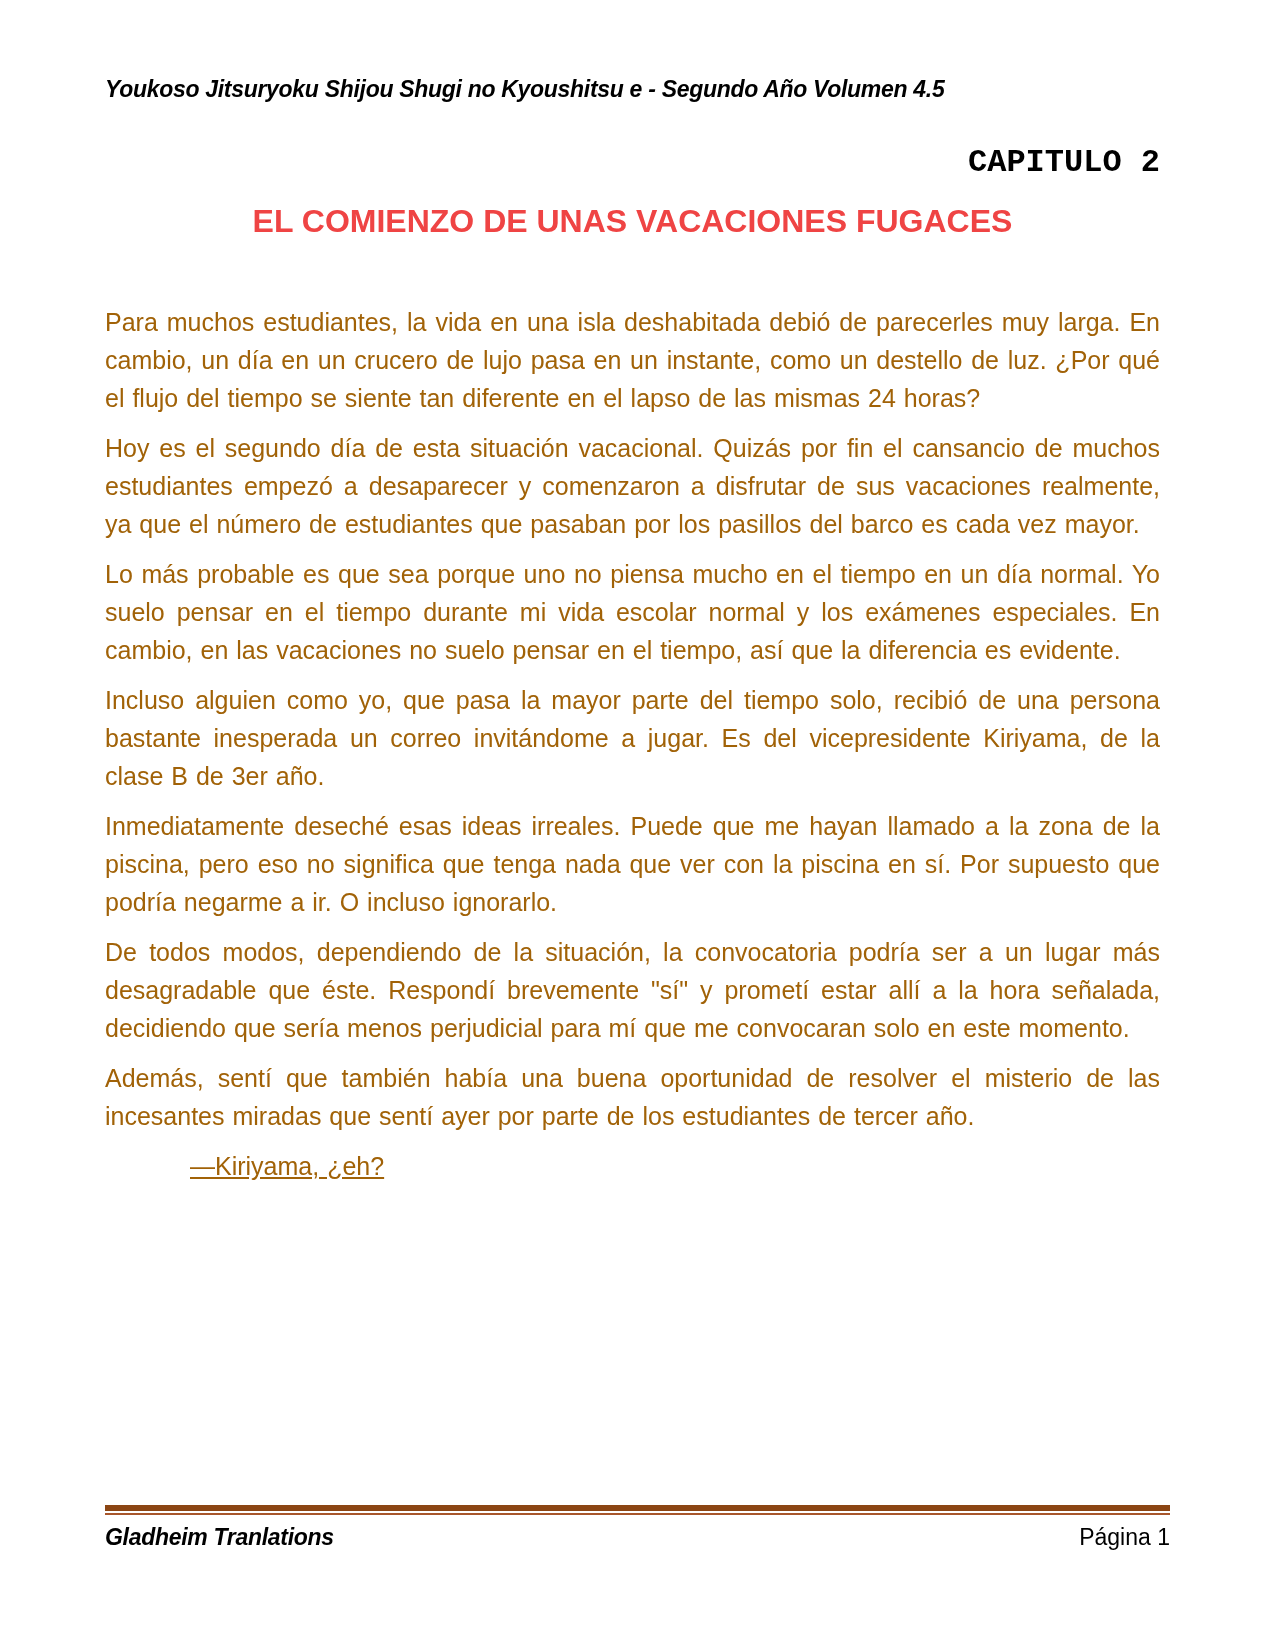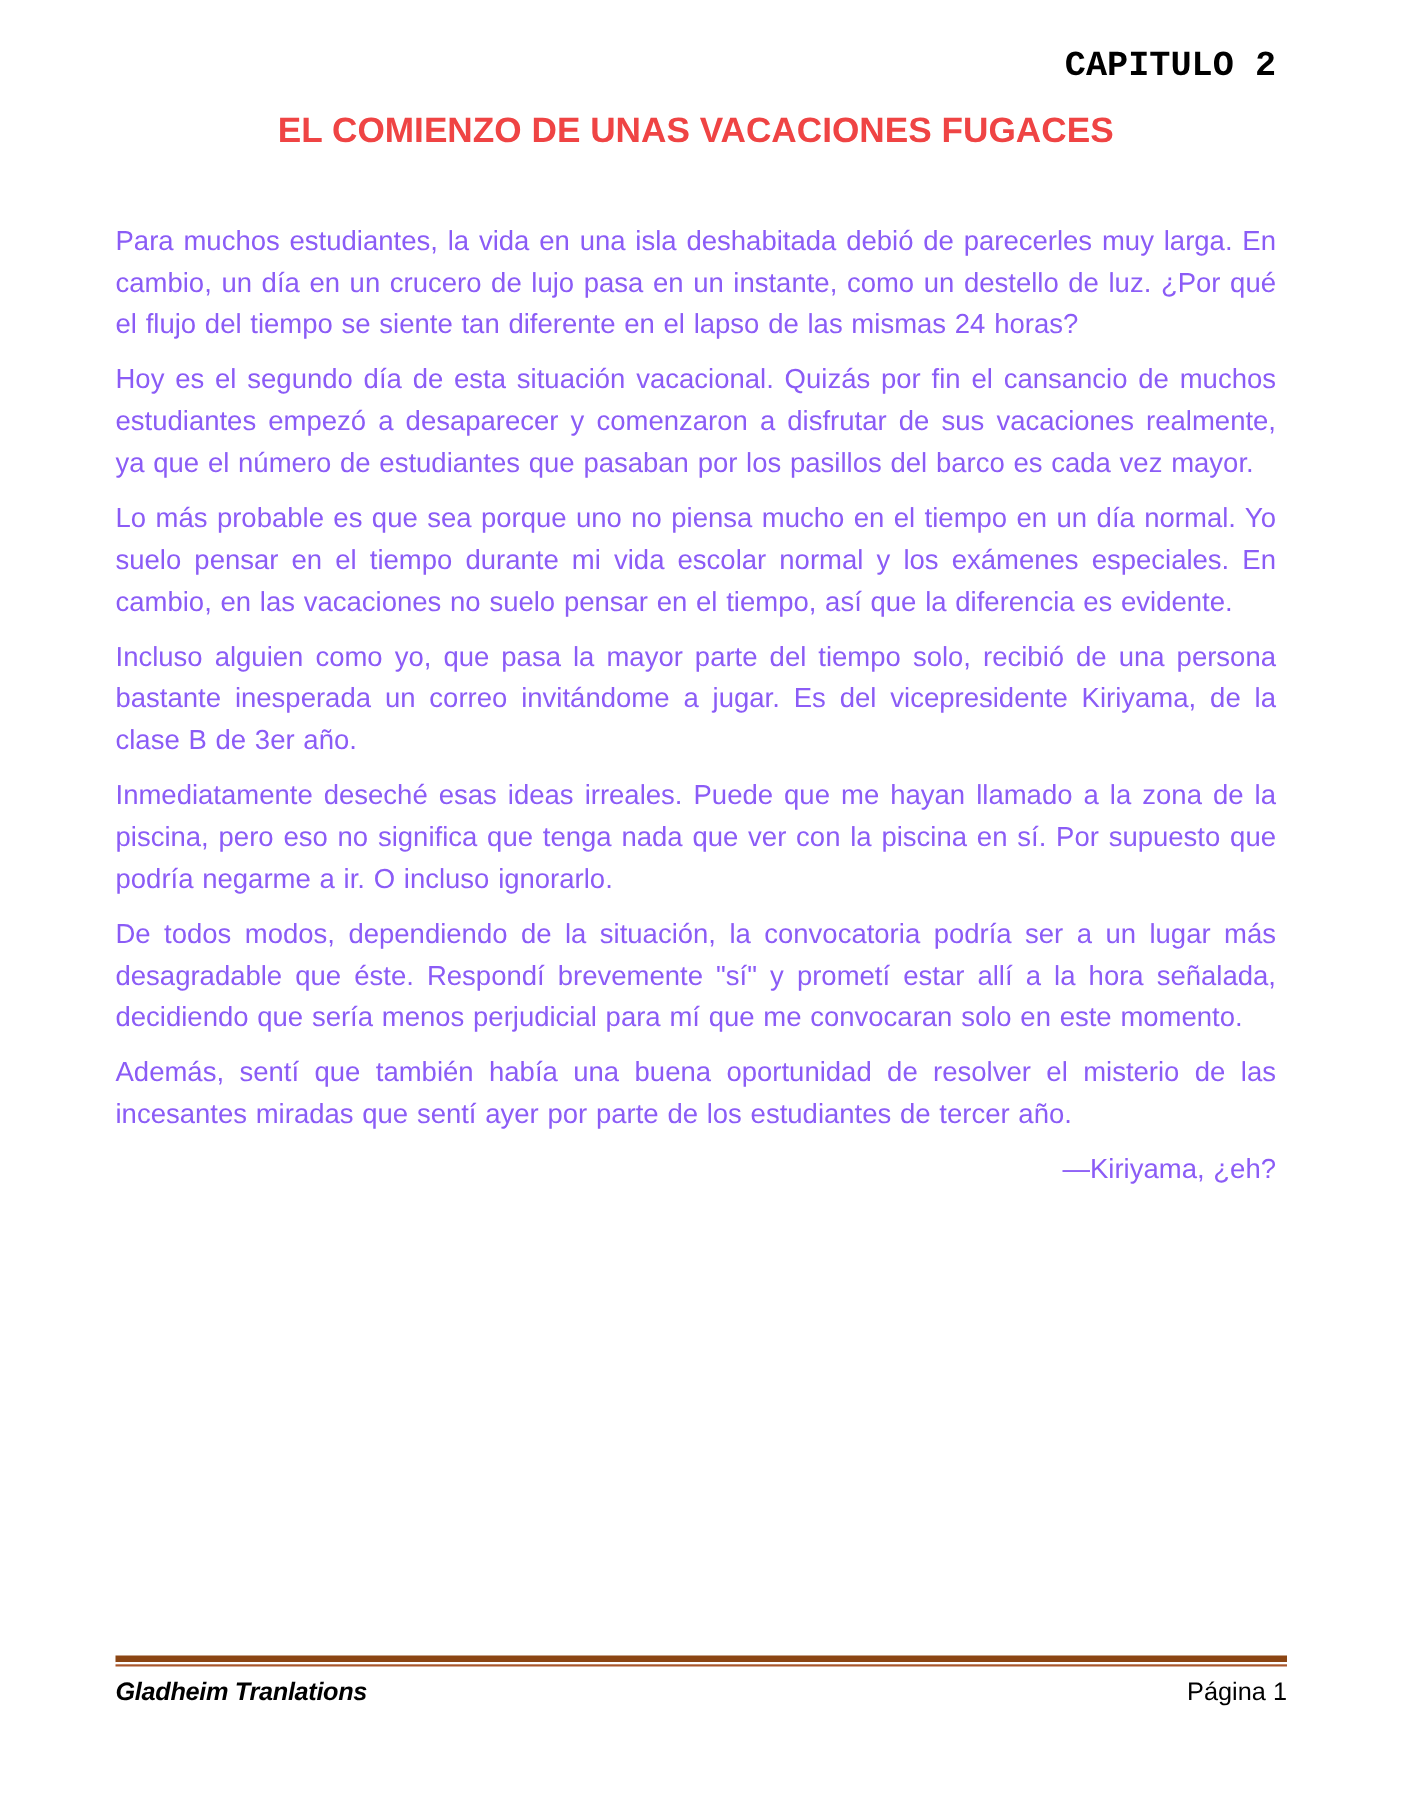--- a/index.html
+++ b/index.html
@@ -55,28 +55,29 @@
   .body-text {
     margin: 64px 0 0 105px;
     width: 1055px;
   }
 
   .body-text p {
     font-size: 25px;
     line-height: 38px;
     text-align: justify;
     margin-bottom: 12px;
-    color: #8b5cf6;
+    color: #a16207;
     word-spacing: 1px;
   }
 
   .body-text p.dialogue {
-    text-align: right;
+    text-align: left;
     text-indent: 85px;
     margin-bottom: 0;
+    text-decoration: underline;
   }
 
   
   .footer {
     position: absolute;
     left: 105px;
     right: 105px;
     top: 1505px;
   }
 
@@ -116,20 +117,21 @@
     font-size: 23px;
     font-weight: normal;
     color: #000000;
   }
 </style>
 </head>
 <body>
 
 <div class="page">
 
+  <div class="running-header">Youkoso Jitsuryoku Shijou Shugi no Kyoushitsu e - Segundo Año Volumen 4.5</div>
 
   <div class="chapter-title">CAPITULO 2</div>
 
   <div class="chapter-subtitle">EL COMIENZO DE UNAS VACACIONES FUGACES</div>
 
   <div class="body-text">
     <p>Para muchos estudiantes, la vida en una isla deshabitada debió de parecerles muy larga. En cambio, un día en un crucero de lujo pasa en un instante, como un destello de luz. ¿Por qué el flujo del tiempo se siente tan diferente en el lapso de las mismas 24 horas?</p>
     <p>Hoy es el segundo día de esta situación vacacional. Quizás por fin el cansancio de muchos estudiantes empezó a desaparecer y comenzaron a disfrutar de sus vacaciones realmente, ya que el número de estudiantes que pasaban por los pasillos del barco es cada vez mayor.</p>
     <p>Lo más probable es que sea porque uno no piensa mucho en el tiempo en un día normal. Yo suelo pensar en el tiempo durante mi vida escolar normal y los exámenes especiales. En cambio, en las vacaciones no suelo pensar en el tiempo, así que la diferencia es evidente.</p>
     <p>Incluso alguien como yo, que pasa la mayor parte del tiempo solo, recibió de una persona bastante inesperada un correo invitándome a jugar. Es del vicepresidente Kiriyama, de la clase B de 3er año.</p>

